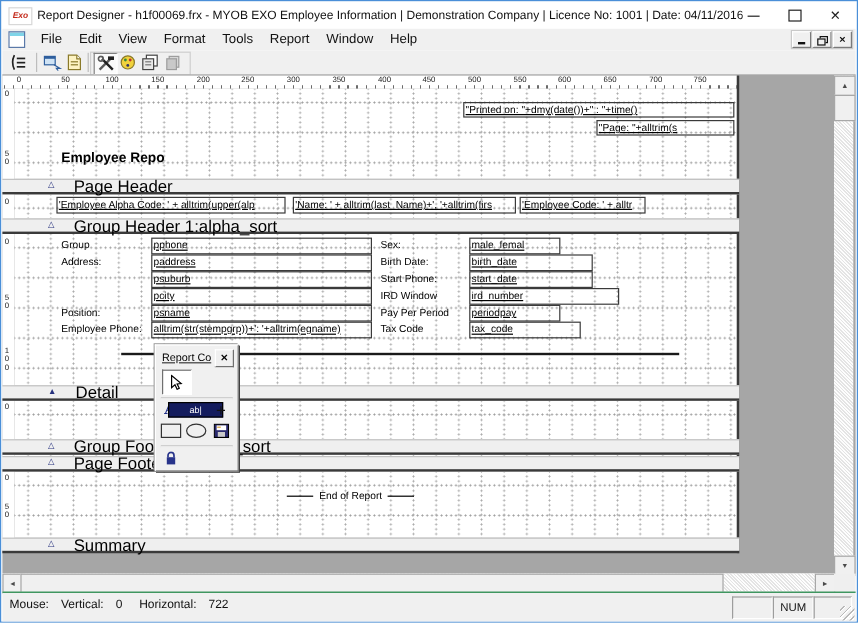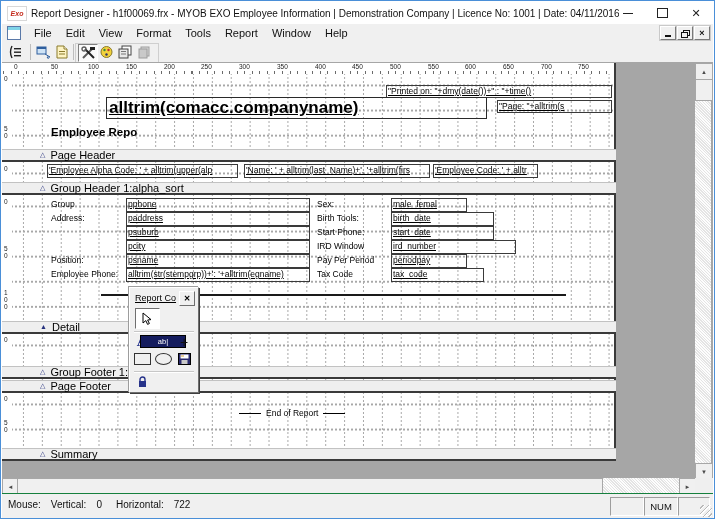--- a/index.html
+++ b/index.html
@@ -30,21 +30,21 @@
   .tgroup{position:absolute;left:73px;top:1px;width:82px;height:18px;border:1px solid #cfcfcf;}
   
   .workspace{position:absolute;left:1px;top:61px;width:711px;height:416px;background:#a6a6a6;}
   .hruler{position:absolute;left:1px;top:62px;width:612px;height:11px;background:#fff;border-bottom:1px solid #8a8a8a;background-image:repeating-linear-gradient(to right,#6a6a6a 0 1px,transparent 1px 7.54px);background-size:100% 3px;background-position:1px 100%;background-repeat:no-repeat;}
   .tick{position:absolute;top:62px;font-size:6.5px;color:#222;}
   .vruler{position:absolute;left:1px;top:73px;width:10px;height:385px;background:#fff;border-right:1px solid #9a9a9a;}
   .vnum{position:absolute;left:3px;font-size:6.5px;color:#222;line-height:7px;}
   .grid{position:absolute;left:11px;width:602px;background-color:#fff;background-image:radial-gradient(circle,#a8a8a8 0.65px,transparent 1.05px),radial-gradient(circle,#9c9c9c 0.65px,transparent 1.05px);background-size:18.9px 4px,4px 25.1px;background-position:2px 2px,2px 24px;}
   .band-strip{position:absolute;left:1px;width:614px;height:13px;background:#efefef;border-top:1px solid #c2c2c2;border-bottom:2px solid #3a3a3a;display:flex;align-items:center;box-sizing:border-box;z-index:5;}
   .band-tri{margin-left:38px;font-size:7px;color:#26317e;line-height:10px;}
-  .band-label{margin-left:5px;font-size:11px;color:#000;}
+  .band-label{margin-left:16px;font-size:14px;color:#000;}
   .edge-r{position:absolute;left:613px;top:62px;width:2px;height:398px;background:#3a3a3a;}
   .edge-b{position:absolute;left:1px;top:458px;width:614px;height:2px;background:#3a3a3a;}
   
   .fieldbox{position:absolute;border:1px solid #3a3a3a;font-size:8.5px;line-height:11px;color:#000;white-space:nowrap;overflow:hidden;text-decoration:underline;padding:0 1px;z-index:10;}
   .flabel{position:absolute;font-size:8.5px;line-height:11px;color:#000;white-space:nowrap;z-index:10;}
   .company-box{position:absolute;border:1px solid #2a2a2a;font-weight:bold;font-size:17px;line-height:20px;text-decoration:underline;white-space:nowrap;overflow:hidden;padding:0 2px;z-index:11;}
   .company-box::before{content:"";position:absolute;left:-1px;right:-1px;top:-4px;height:3px;background:#a9a9a9;}
   .hline{position:absolute;background:#1a1a1a;z-index:10;}
   .eor{position:absolute;display:flex;align-items:center;gap:5px;z-index:10;}
   .eor .dash{width:22px;height:0;border-top:1.5px solid #000;}
@@ -239,36 +239,35 @@
   <div class="band-strip" style="top:379px">
     <span class="band-tri">△</span>
     <span class="band-label">Page Footer</span>
   </div>
   <div class="band-strip" style="top:447px">
     <span class="band-tri">△</span>
     <span class="band-label">Summary</span>
   </div>
 
   <div class="fieldbox" style="left:385px;top:84px;width:222px;height:11px">"Printed on: "+dmy(date())+" : "+time()</div>
-  <div class="company-box" style="left:105px;top:96px;width:375px;height:20px">alltrim(comacc.companyname)</div>
   <div class="fieldbox" style="left:496px;top:99px;width:111px;height:11px">"Page: "+alltrim(s</div>
   <div class="flabel" style="left:50px;top:126px;font-size:11.5px;font-weight:bold">Employee Repo</div>
 
   <div class="fieldbox" style="left:243px;top:163px;width:182px;height:12px">'Name: ' + alltrim(last_Name)+', '+alltrim(firs</div>
   <div class="fieldbox" style="left:46px;top:163px;width:187px;height:12px">'Employee Alpha Code: ' + alltrim(upper(alp</div>
   <div class="fieldbox" style="left:432px;top:163px;width:101px;height:12px">'Employee Code: ' + alltr</div>
 
   <div class="flabel" style="left:50px;top:198px">Group</div>
   <div class="fieldbox" style="left:125px;top:197px;width:180px;height:12px">pphone</div>
   <div class="flabel" style="left:316px;top:198px">Sex:</div>
   <div class="fieldbox" style="left:390px;top:197px;width:72px;height:12px">male_femal</div>
 
   <div class="flabel" style="left:50px;top:212px">Address:</div>
   <div class="fieldbox" style="left:125px;top:211px;width:180px;height:12px">paddress</div>
-  <div class="flabel" style="left:316px;top:212px">Birth Tools:</div>
+  <div class="flabel" style="left:316px;top:212px">Birth Date:</div>
   <div class="fieldbox" style="left:390px;top:211px;width:99px;height:12px">birth_date</div>
 
   <div class="fieldbox" style="left:125px;top:225px;width:180px;height:12px">psuburb</div>
   <div class="flabel" style="left:316px;top:226px">Start Phone:</div>
   <div class="fieldbox" style="left:390px;top:225px;width:99px;height:12px">start_date</div>
 
   <div class="fieldbox" style="left:125px;top:239px;width:180px;height:12px">pcity</div>
   <div class="flabel" style="left:316px;top:240px">IRD Window</div>
   <div class="fieldbox" style="left:390px;top:239px;width:121px;height:12px">ird_number</div>
 

